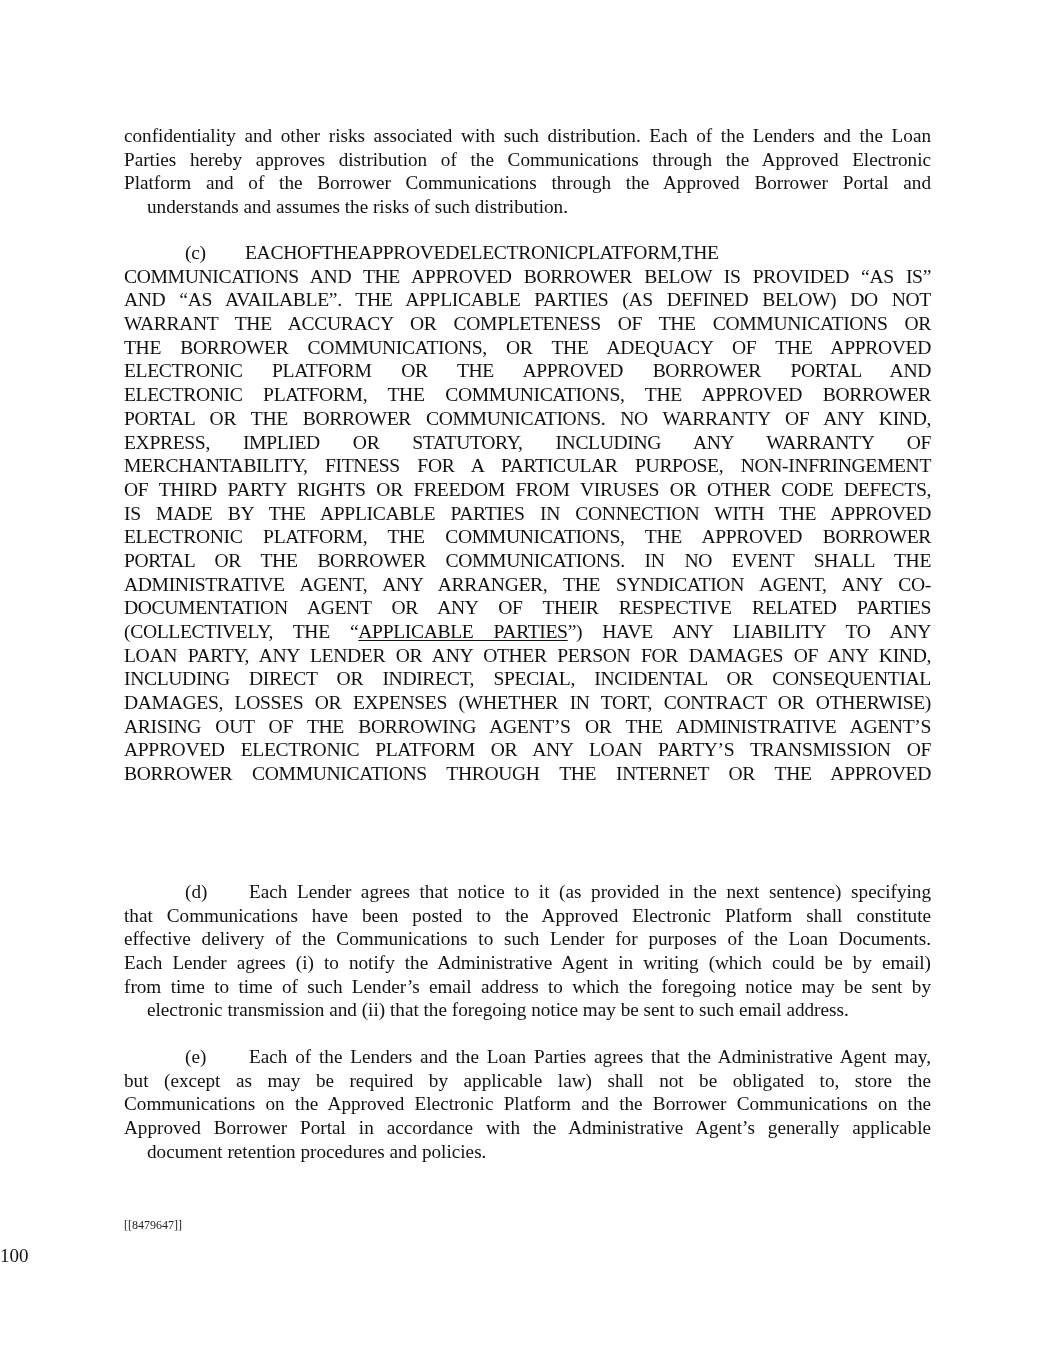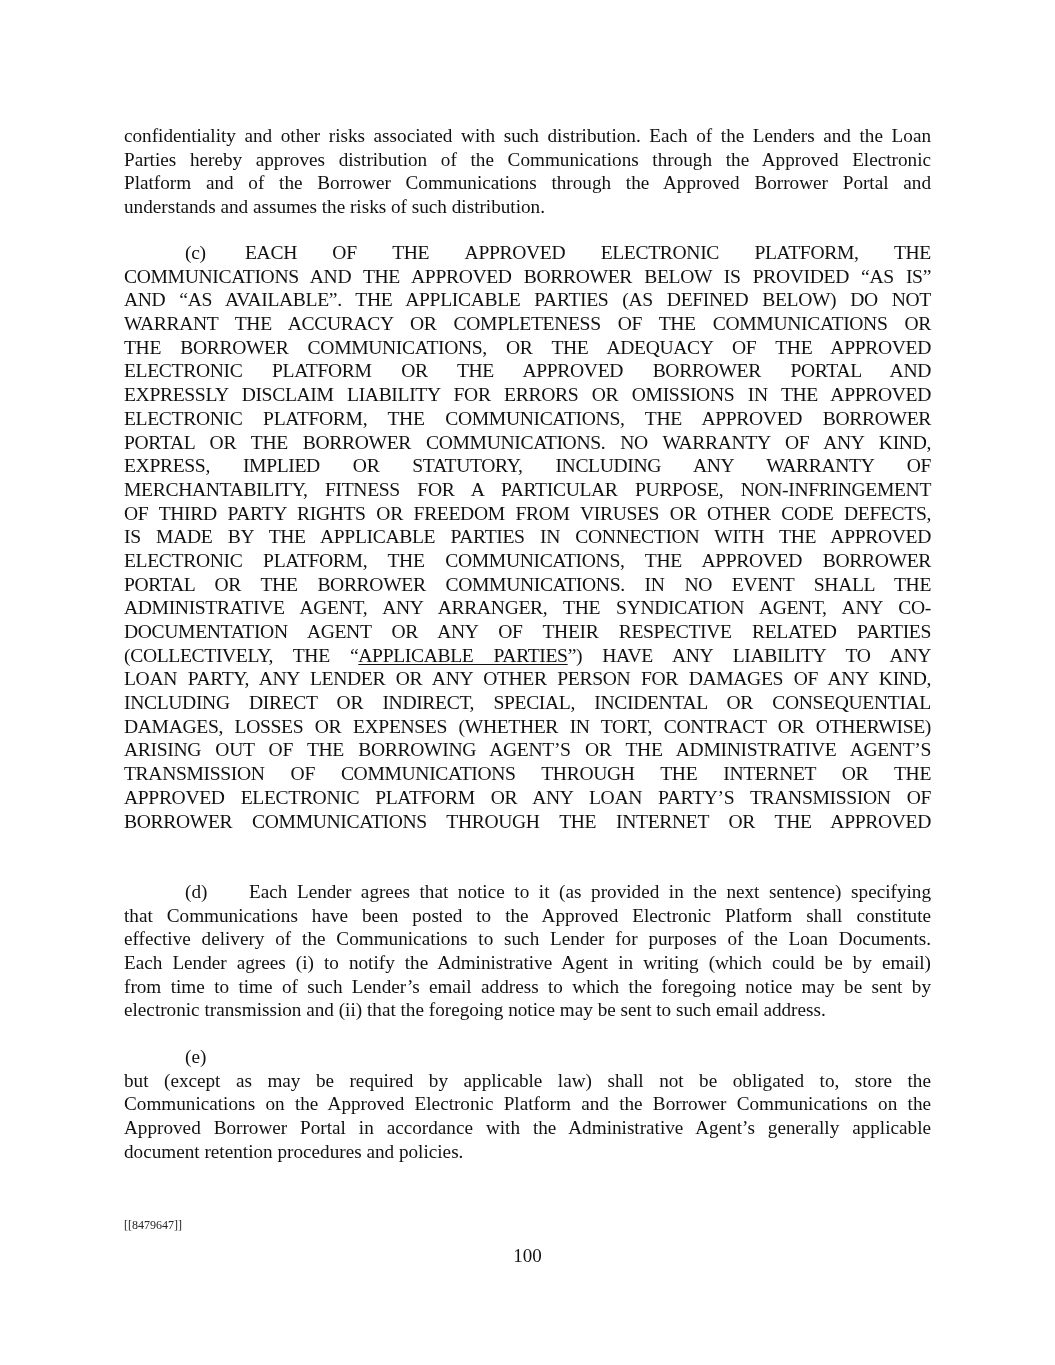--- a/index.html
+++ b/index.html
@@ -6,29 +6,29 @@
     body { width: 1055px; height: 1365px; position: relative; overflow: hidden; }
     .page {
       position: absolute; left: 0; top: 0; width: 1055px; height: 1333px;
       font-family: "Liberation Serif", serif; color: #111111;
     }
     .para { position: absolute; left: 124px; width: 807px; font-size: 19.2px; }
     .line {
       height: 23.7px; line-height: 23.7px; white-space: nowrap;
       text-align: justify; text-align-last: justify;
     }
-    .line.last { text-align-last: left; }
+    .line.last { text-align-last: left; margin-left: 23px; }
     .caps .line { font-size: 19.6px; letter-spacing: -0.35px; }
     .u { text-decoration: underline; text-underline-offset: 2px; }
     #p-a { top: 124px; }
     #p-c { top: 241px; }
     #p-d { top: 880px; }
     #p-e { top: 1045px; }
     .page-number {
-      position: absolute; top: 1245px; left: 0; width: 1055px; text-align: center;
+      position: absolute; top: 1245px; left: 0; width: 1055px; 
       font-size: 19px; font-family: "Liberation Serif", serif;
     }
     .doc-id {
       position: absolute; top: 1218px; left: 124px; font-size: 12px;
       font-family: Liberation Serif, serif; color: #222;
     }
   </style>
 </head>
 <body>
 
@@ -37,73 +37,72 @@
   <div class="para" id="p-a">
     <div class="line">confidentiality and other risks associated with such distribution.  Each of the Lenders and the Loan</div>
     <div class="line">Parties hereby approves distribution of the Communications through the Approved Electronic</div>
     <div class="line">Platform and of the Borrower Communications through the Approved Borrower Portal and</div>
     <div class="line last">understands and assumes the risks of such distribution.</div>
   </div>
 
   <div class="para caps" id="p-c">
     <div class="line" style="display:flex;justify-content:space-between;padding-left:61px;box-sizing:border-box;">
       <span style="width:60px;">(c)</span>
-      <span class="first-words" style="flex:1;display:flex;justify-content:space-between;">
+      <span class="first-words" style="flex:1;display:flex;">
           <span>EACH</span>
           <span>OF</span>
           <span>THE</span>
           <span>APPROVED</span>
           <span>ELECTRONIC</span>
           <span>PLATFORM,</span>
           <span>THE</span>
         </span>
     </div>
     <div class="line">COMMUNICATIONS AND THE APPROVED BORROWER BELOW IS PROVIDED “AS IS”</div>
     <div class="line">AND “AS AVAILABLE”.  THE APPLICABLE PARTIES (AS DEFINED BELOW) DO NOT</div>
     <div class="line">WARRANT THE ACCURACY OR COMPLETENESS OF THE COMMUNICATIONS OR</div>
     <div class="line">THE BORROWER COMMUNICATIONS, OR THE ADEQUACY OF THE APPROVED</div>
     <div class="line">ELECTRONIC PLATFORM OR THE APPROVED BORROWER PORTAL AND</div>
-    <div class="line">EXPRESSLY DISCLAIM LIABILITY FOR ERRORS OR OMISSIONS IN THE APPROVED</div>
     <div class="line">ELECTRONIC PLATFORM, THE COMMUNICATIONS, THE APPROVED BORROWER</div>
     <div class="line">PORTAL OR THE BORROWER COMMUNICATIONS.  NO WARRANTY OF ANY KIND,</div>
     <div class="line">EXPRESS, IMPLIED OR STATUTORY, INCLUDING ANY WARRANTY OF</div>
     <div class="line">MERCHANTABILITY, FITNESS FOR A PARTICULAR PURPOSE, NON-INFRINGEMENT</div>
     <div class="line">OF THIRD PARTY RIGHTS OR FREEDOM FROM VIRUSES OR OTHER CODE DEFECTS,</div>
     <div class="line">IS MADE BY THE APPLICABLE PARTIES IN CONNECTION WITH THE APPROVED</div>
     <div class="line">ELECTRONIC PLATFORM, THE COMMUNICATIONS, THE APPROVED BORROWER</div>
     <div class="line">PORTAL OR THE BORROWER COMMUNICATIONS.  IN NO EVENT SHALL THE</div>
     <div class="line">ADMINISTRATIVE AGENT, ANY ARRANGER, THE SYNDICATION AGENT, ANY CO-</div>
     <div class="line">DOCUMENTATION AGENT OR ANY OF THEIR RESPECTIVE RELATED PARTIES</div>
     <div class="line">
       <span>(COLLECTIVELY, THE “</span><span class="u">APPLICABLE PARTIES</span><span>”) HAVE ANY LIABILITY TO ANY</span>
     </div>
     <div class="line">LOAN PARTY, ANY LENDER OR ANY OTHER PERSON FOR DAMAGES OF ANY KIND,</div>
     <div class="line">INCLUDING DIRECT OR INDIRECT, SPECIAL, INCIDENTAL OR CONSEQUENTIAL</div>
     <div class="line">DAMAGES, LOSSES OR EXPENSES (WHETHER IN TORT, CONTRACT OR OTHERWISE)</div>
     <div class="line">ARISING OUT OF THE BORROWING AGENT’S OR THE ADMINISTRATIVE AGENT’S</div>
-    <div class="line">TRANSMISSION OF COMMUNICATIONS THROUGH THE INTERNET OR THE</div>
     <div class="line">APPROVED ELECTRONIC PLATFORM OR ANY LOAN PARTY’S TRANSMISSION OF</div>
     <div class="line">BORROWER COMMUNICATIONS THROUGH THE INTERNET OR THE APPROVED</div>
   </div>
 
   <div class="para" id="p-d">
     <div class="line" style="display:flex;padding-left:61px;box-sizing:border-box;">
       <span style="width:64px;">(d)</span>
       <span style="flex:1;text-align:justify;text-align-last:justify;">Each Lender agrees that notice to it (as provided in the next sentence) specifying</span>
     </div>
     <div class="line">that Communications have been posted to the Approved Electronic Platform shall constitute</div>
     <div class="line">effective delivery of the Communications to such Lender for purposes of the Loan Documents.</div>
     <div class="line">Each Lender agrees (i) to notify the Administrative Agent in writing (which could be by email)</div>
     <div class="line">from time to time of such Lender’s email address to which the foregoing notice may be sent by</div>
     <div class="line last">electronic transmission and (ii) that the foregoing notice may be sent to such email address.</div>
   </div>
 
   <div class="para" id="p-e">
     <div class="line" style="display:flex;padding-left:61px;box-sizing:border-box;">
       <span style="width:64px;">(e)</span>
+      <span style="flex:1;text-align:justify;text-align-last:justify;">Each of the Lenders and the Loan Parties agrees that the Administrative Agent may,</span>
     </div>
     <div class="line">but (except as may be required by applicable law) shall not be obligated to, store the</div>
     <div class="line">Communications on the Approved Electronic Platform and the Borrower Communications on the</div>
     <div class="line">Approved Borrower Portal in accordance with the Administrative Agent’s generally applicable</div>
     <div class="line last">document retention procedures and policies.</div>
   </div>
 
   <div class="page-number">100</div>
   <div class="doc-id">[[8479647]]</div>
 </div>

